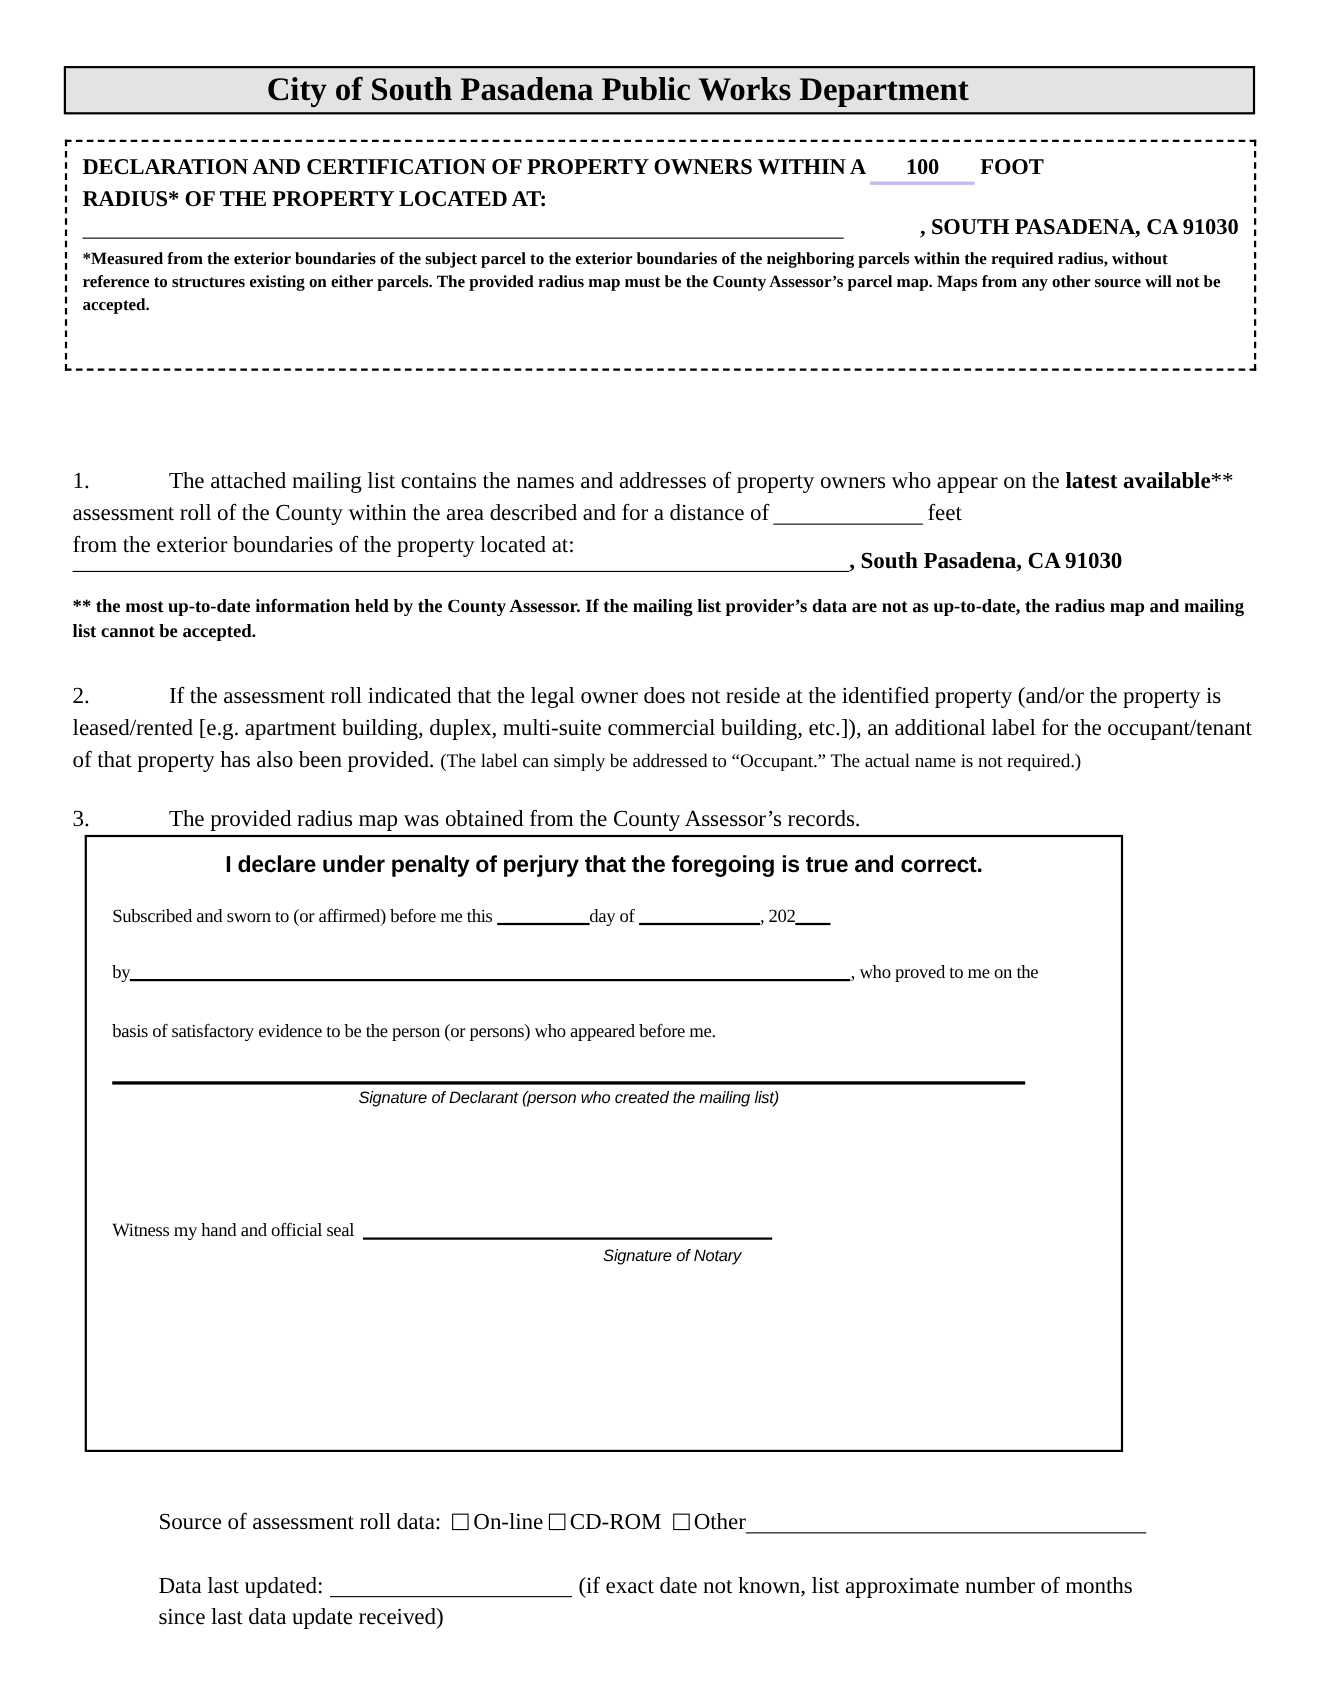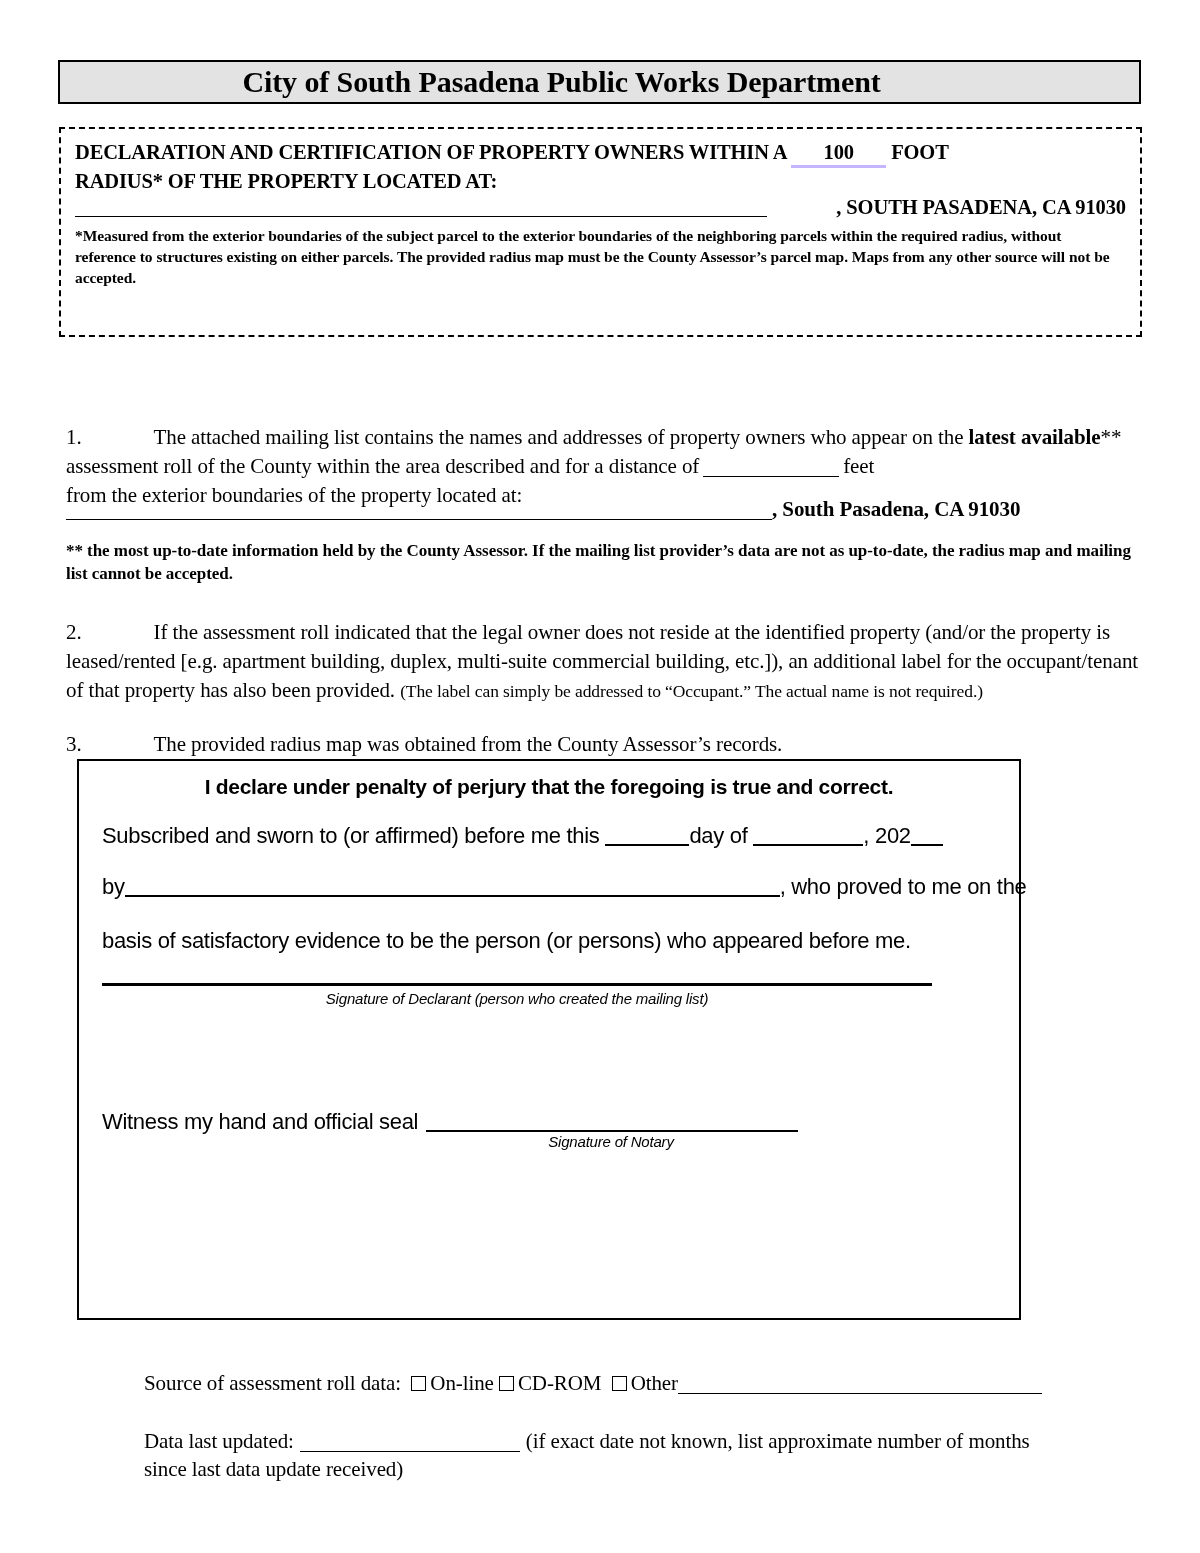--- a/index.html
+++ b/index.html
@@ -194,23 +194,24 @@
   .notary-title {
     text-align: center;
     font-size: 21px;
     font-weight: bold;
     margin-top: 14px;
     letter-spacing: -0.3px;
   }
   .notary-line {
     position: absolute;
     left: 23px;
-    font-size: 22px;
+    font-size: 17px;
     letter-spacing: -0.3px;
     white-space: nowrap;
+    font-family: Liberation Serif, serif;
   }
   .nl-sub   { top: 62px; }
   .nl-by    { top: 113px; }
   .nl-basis { top: 167px; }
   .nl-exec  { top: 272px; }
   .nl-witness { top: 348px; }
 
   .u {
     display: inline-block;
     border-bottom: 2px solid #000;

